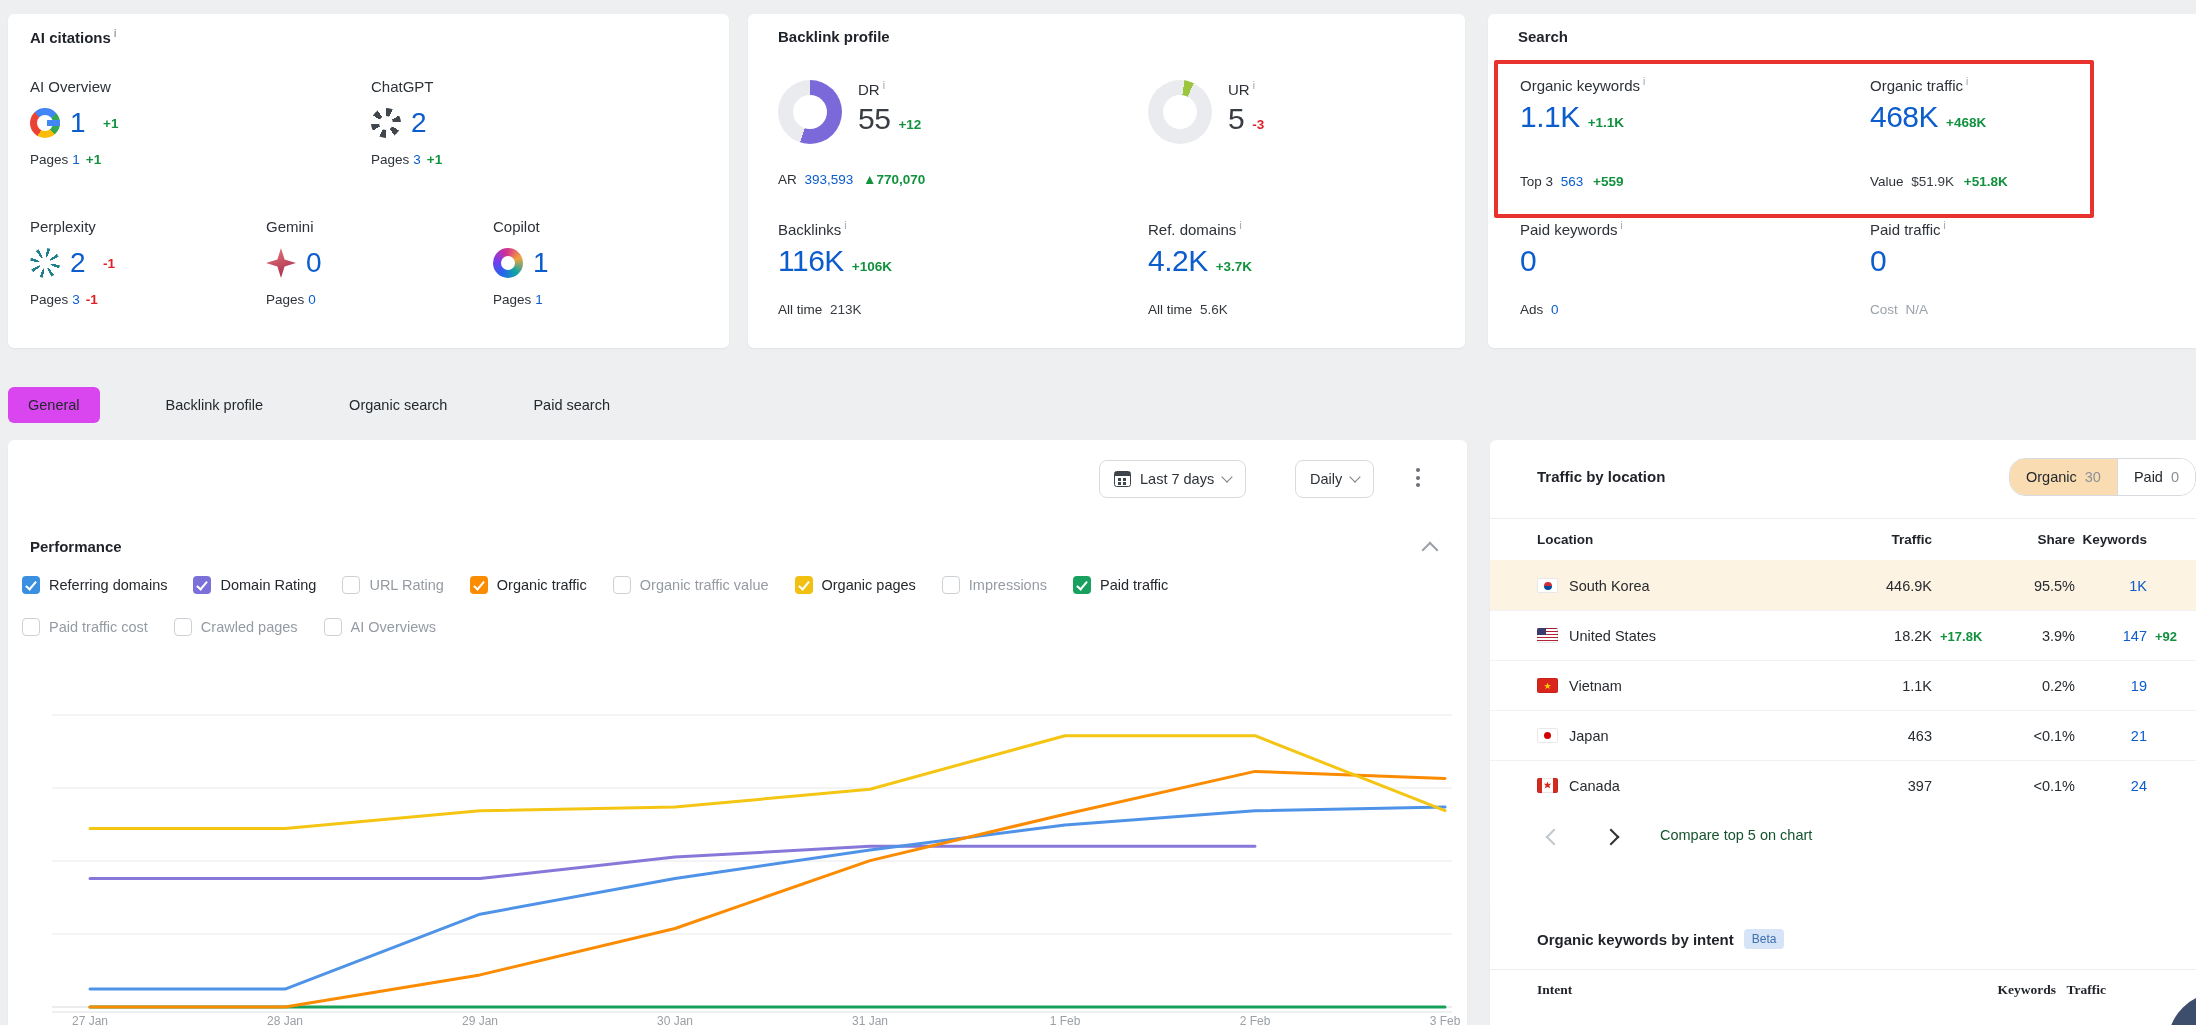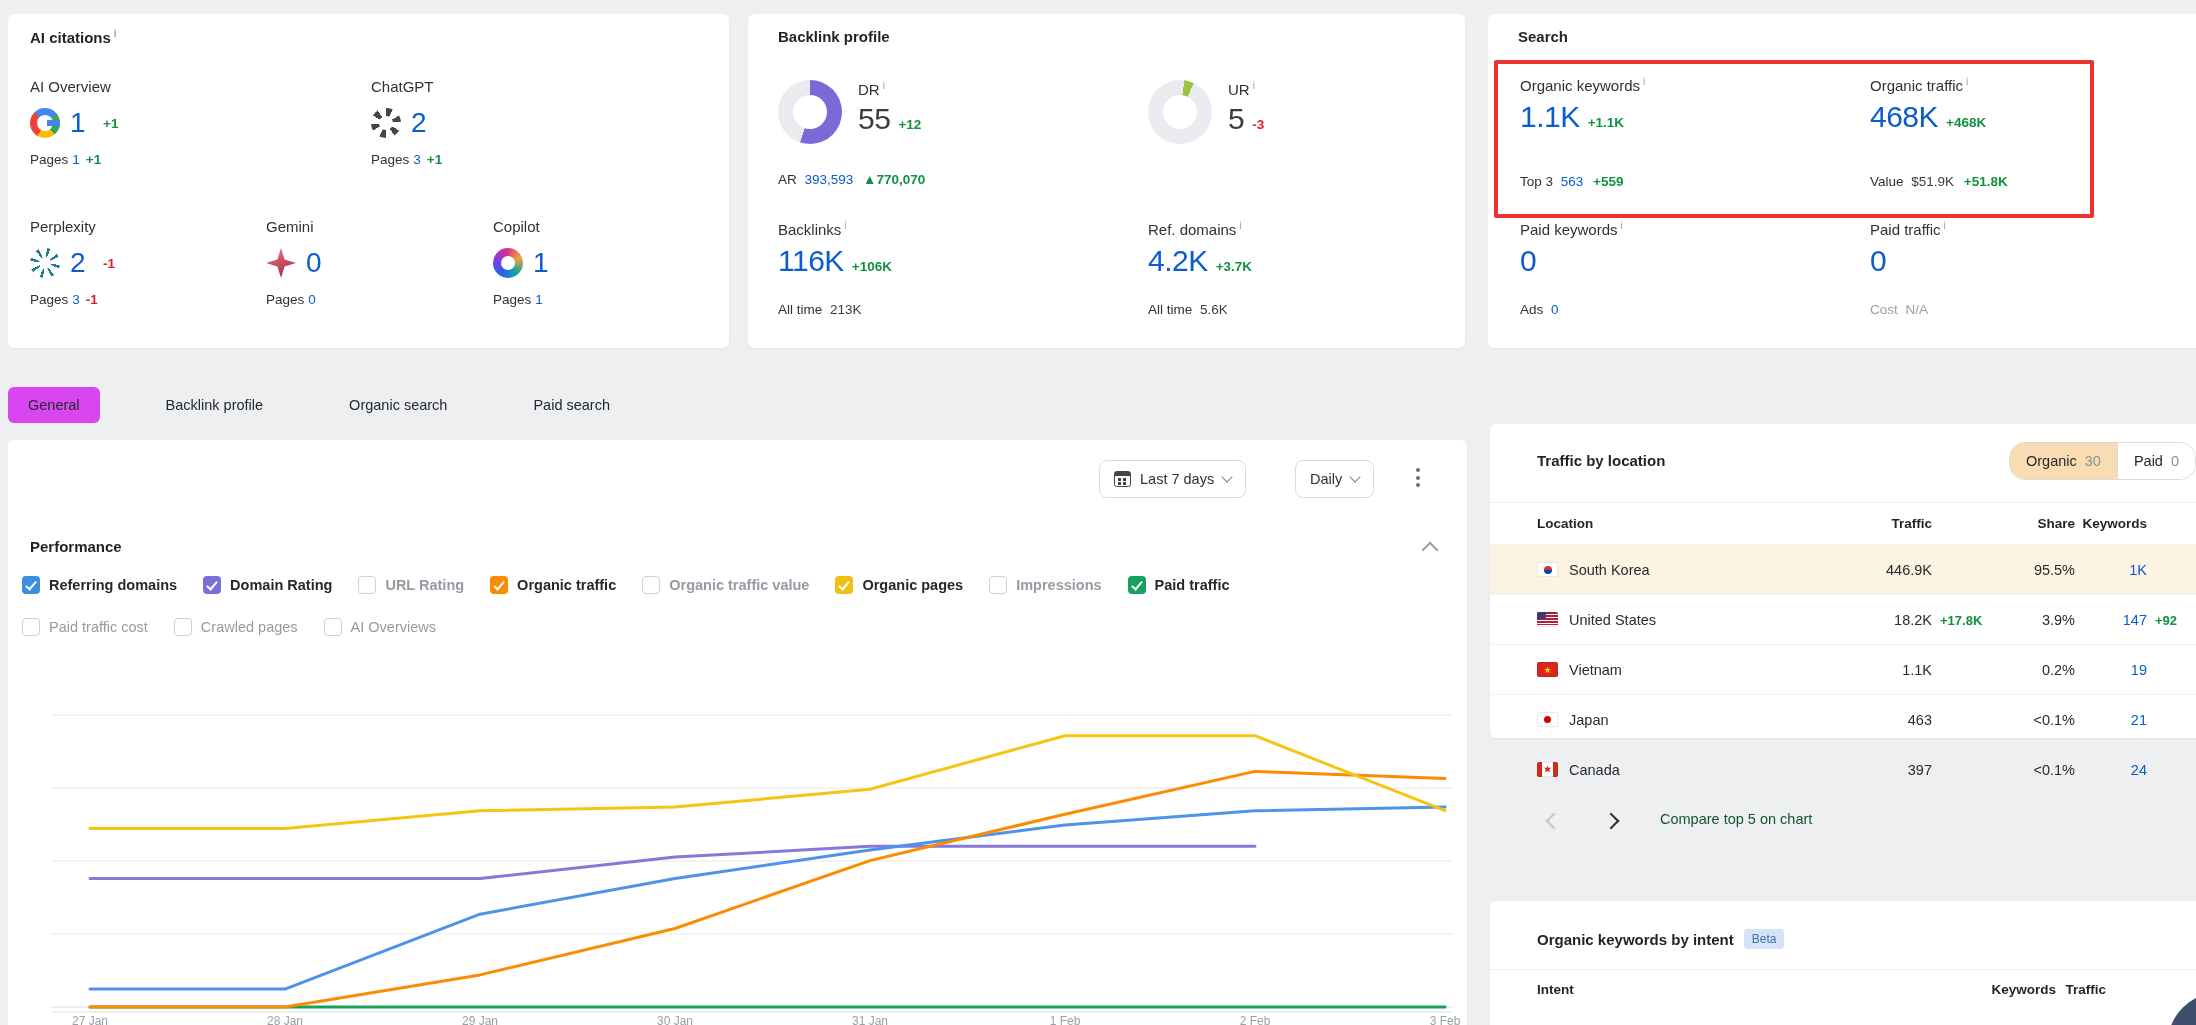--- a/index.html
+++ b/index.html
@@ -270,21 +270,21 @@
     </div>
     <div class="kebab" style="left:1408px;top:28px;">
         <i></i>
         <i></i>
         <i></i>
       </div>
 
     <div class="card-title" style="left:22px;top:98px;">Performance</div>
     <div class="chev-up" style="left:1416px;top:104px;"></div>
 
-    <div class="cb-row" style="left:14px;top:136px;font-weight:bold;" id="cb-row-1">
+    <div class="cb-row" style="left:14px;top:136px;" id="cb-row-1">
         <label class="cb">
           <span class="box on" style="background:#3a8fe0"></span>
           <span>Referring domains</span>
         </label>
         <label class="cb">
           <span class="box on" style="background:#7b6fd9"></span>
           <span>Domain Rating</span>
         </label>
         <label class="cb off">
           <span class="box"></span>
@@ -344,21 +344,21 @@
         <div class="x-label" style="left: 245px; top: 574px;">28 Jan</div>
         <div class="x-label" style="left: 440px; top: 574px;">29 Jan</div>
         <div class="x-label" style="left: 635px; top: 574px;">30 Jan</div>
         <div class="x-label" style="left: 830px; top: 574px;">31 Jan</div>
         <div class="x-label" style="left: 1025px; top: 574px;">1 Feb</div>
         <div class="x-label" style="left: 1215px; top: 574px;">2 Feb</div>
         <div class="x-label" style="left: 1405px; top: 574px;">3 Feb</div>
       </div>
   </div>
 
-  <div class="card" style="left:1490px;top:424px;width:706px;height:314px;border-top-right-radius:0;border-bottom-right-radius:0;">
+  <div class="card" style="left:1490px;top:440px;width:706px;height:528px;border-top-right-radius:0;border-bottom-right-radius:0;">
     <div class="card-title" style="left:47px;top:28px;">Traffic by location</div>
 
     <div class="seg-toggle" style="right:0px;top:18px;border-radius:16px;">
       <div class="tog active">
         <span>Organic</span>
         <span class="count">30</span>
       </div>
       <div class="tog">
         <span>Paid</span>
         <span class="count">0</span>
@@ -433,21 +433,21 @@
 
     <div class="pg-arrow pg-prev" style="left:58px;top:391px;"></div>
     <div class="pg-arrow pg-next" style="left:115px;top:391px;"></div>
     <div class="pg-label" style="left:170px;top:387px;">Compare top 5 on chart</div>
   </div>
 
   <div class="card" style="left:1490px;top:901px;width:706px;height:130px;border-radius:6px 0 0 0;">
     <div class="card-title" style="left:47px;top:28px;">
       <span>Organic keywords by intent</span><span class="badge">Beta</span>
     </div>
-    <div class="int-head" style="top:68px;">
+    <div class="int-head" style="top:68px;font-family:Liberation Serif, serif;">
       <div class="ih-intent">Intent</div>
       <div class="ih-kw">Keywords</div>
       <div class="ih-tr">Traffic</div>
     </div>
   </div>
 
   <div class="chat-bubble" style="left:2168px;top:993px;"></div>
 
 </div>
 

